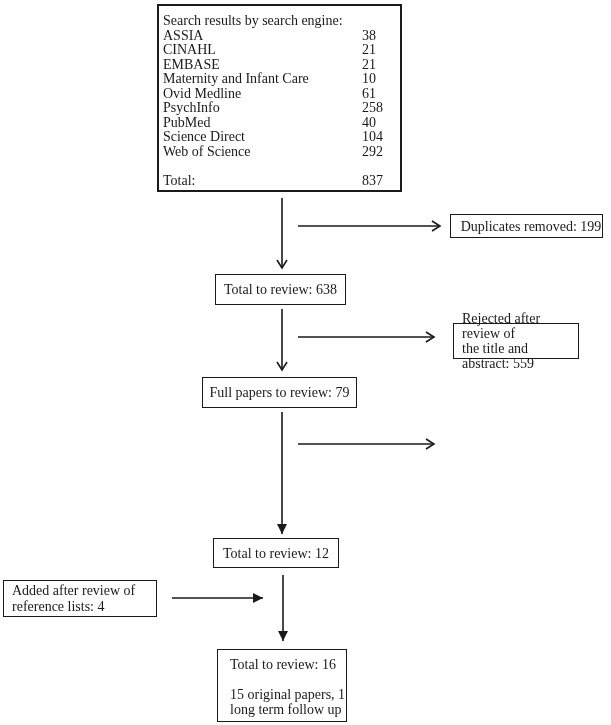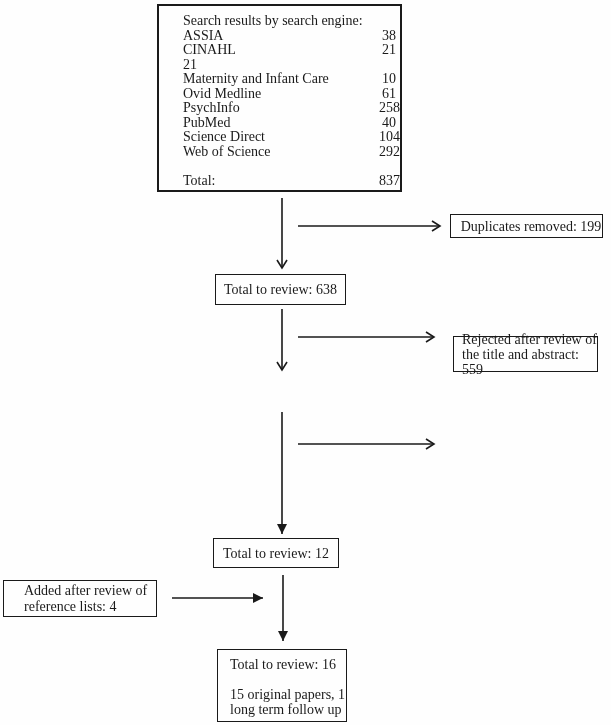--- a/index.html
+++ b/index.html
@@ -22,34 +22,34 @@
     line-height: 15px;
   }
   .center-v { display: flex; align-items: center; }
   .center-h { justify-content: center; }
   .pre { white-space: pre-line; }
 
   
   .search-box {
     left: 157px; top: 4px; width: 245px; height: 188px;
     border-width: 2px;
-    padding: 8px 0 0 24px;
+    padding: 8px 0 0 4px;
   }
   .search-box .row { display: flex; line-height: 14.5px; }
   .search-box .lbl { width: 199px; }
   .search-box .val { flex: 1; }
   .search-box .blank { height: 14.5px; }
 
   .duplicates-box { left: 450px; top: 214px; width: 153px; height: 24px; padding-left: 9px; }
   .total638-box   { left: 215px; top: 274px; width: 131px; height: 31px; }
-  .rej-title-box  { left: 453px; top: 336px; width: 145px; height: 36px; padding-left: 8px; }
+  .rej-title-box  { left: 453px; top: 323px; width: 126px; height: 36px; padding-left: 8px; }
   .full-papers-box{ left: 202px; top: 377px; width: 155px; height: 31px; }
   .rej-full-box   { left: 453px; top: 404px; width: 155px; height: 99px; padding: 5px 4px 0 8px; line-height: 15.5px; }
   .total12-box    { left: 213px; top: 538px; width: 126px; height: 30px; align-items: center; }
-  .added-box      { left: 3px;   top: 580px; width: 154px; height: 37px; padding-left: 20px; line-height: 15.5px; }
+  .added-box      { left: 3px;   top: 580px; width: 154px; height: 37px; padding-left: 8px; line-height: 15.5px; }
   .final-box      { left: 217px; top: 649px; width: 130px; height: 73px; padding: 7px 0 0 12px; }
 </style>
 </head>
 <body>
 
 <div class="canvas">
 
   <svg class="arrows" viewBox="0 0 611 725">
     <defs>
       <marker id="mOpen" viewBox="0 0 12 12" refX="10" refY="6" markerWidth="12" markerHeight="12" orient="auto" markerUnits="userSpaceOnUse">
@@ -75,20 +75,21 @@
     </div>
     <div class="row">
       <span class="lbl">ASSIA</span>
       <span class="val">38</span>
     </div>
     <div class="row">
       <span class="lbl">CINAHL</span>
       <span class="val">21</span>
     </div>
     <div class="row">
+      <span class="lbl">EMBASE</span>
       <span class="val">21</span>
     </div>
     <div class="row">
       <span class="lbl">Maternity and Infant Care</span>
       <span class="val">10</span>
     </div>
     <div class="row">
       <span class="lbl">Ovid Medline</span>
       <span class="val">61</span>
     </div>
@@ -121,20 +122,23 @@
 
   <div class="box total638-box center-v center-h">
     <span>Total to review: 638</span>
   </div>
 
   <div class="box rej-title-box center-v">
     <span class="pre">Rejected after review of
 the title and abstract: 559</span>
   </div>
 
+  <div class="box full-papers-box center-v center-h">
+    <span>Full papers to review: 79</span>
+  </div>
 
 
   <div class="box total12-box center-v center-h">
     <span>Total to review: 12</span>
   </div>
 
   <div class="box added-box center-v">
     <span class="pre">Added after review of
 reference lists: 4</span>
   </div>

